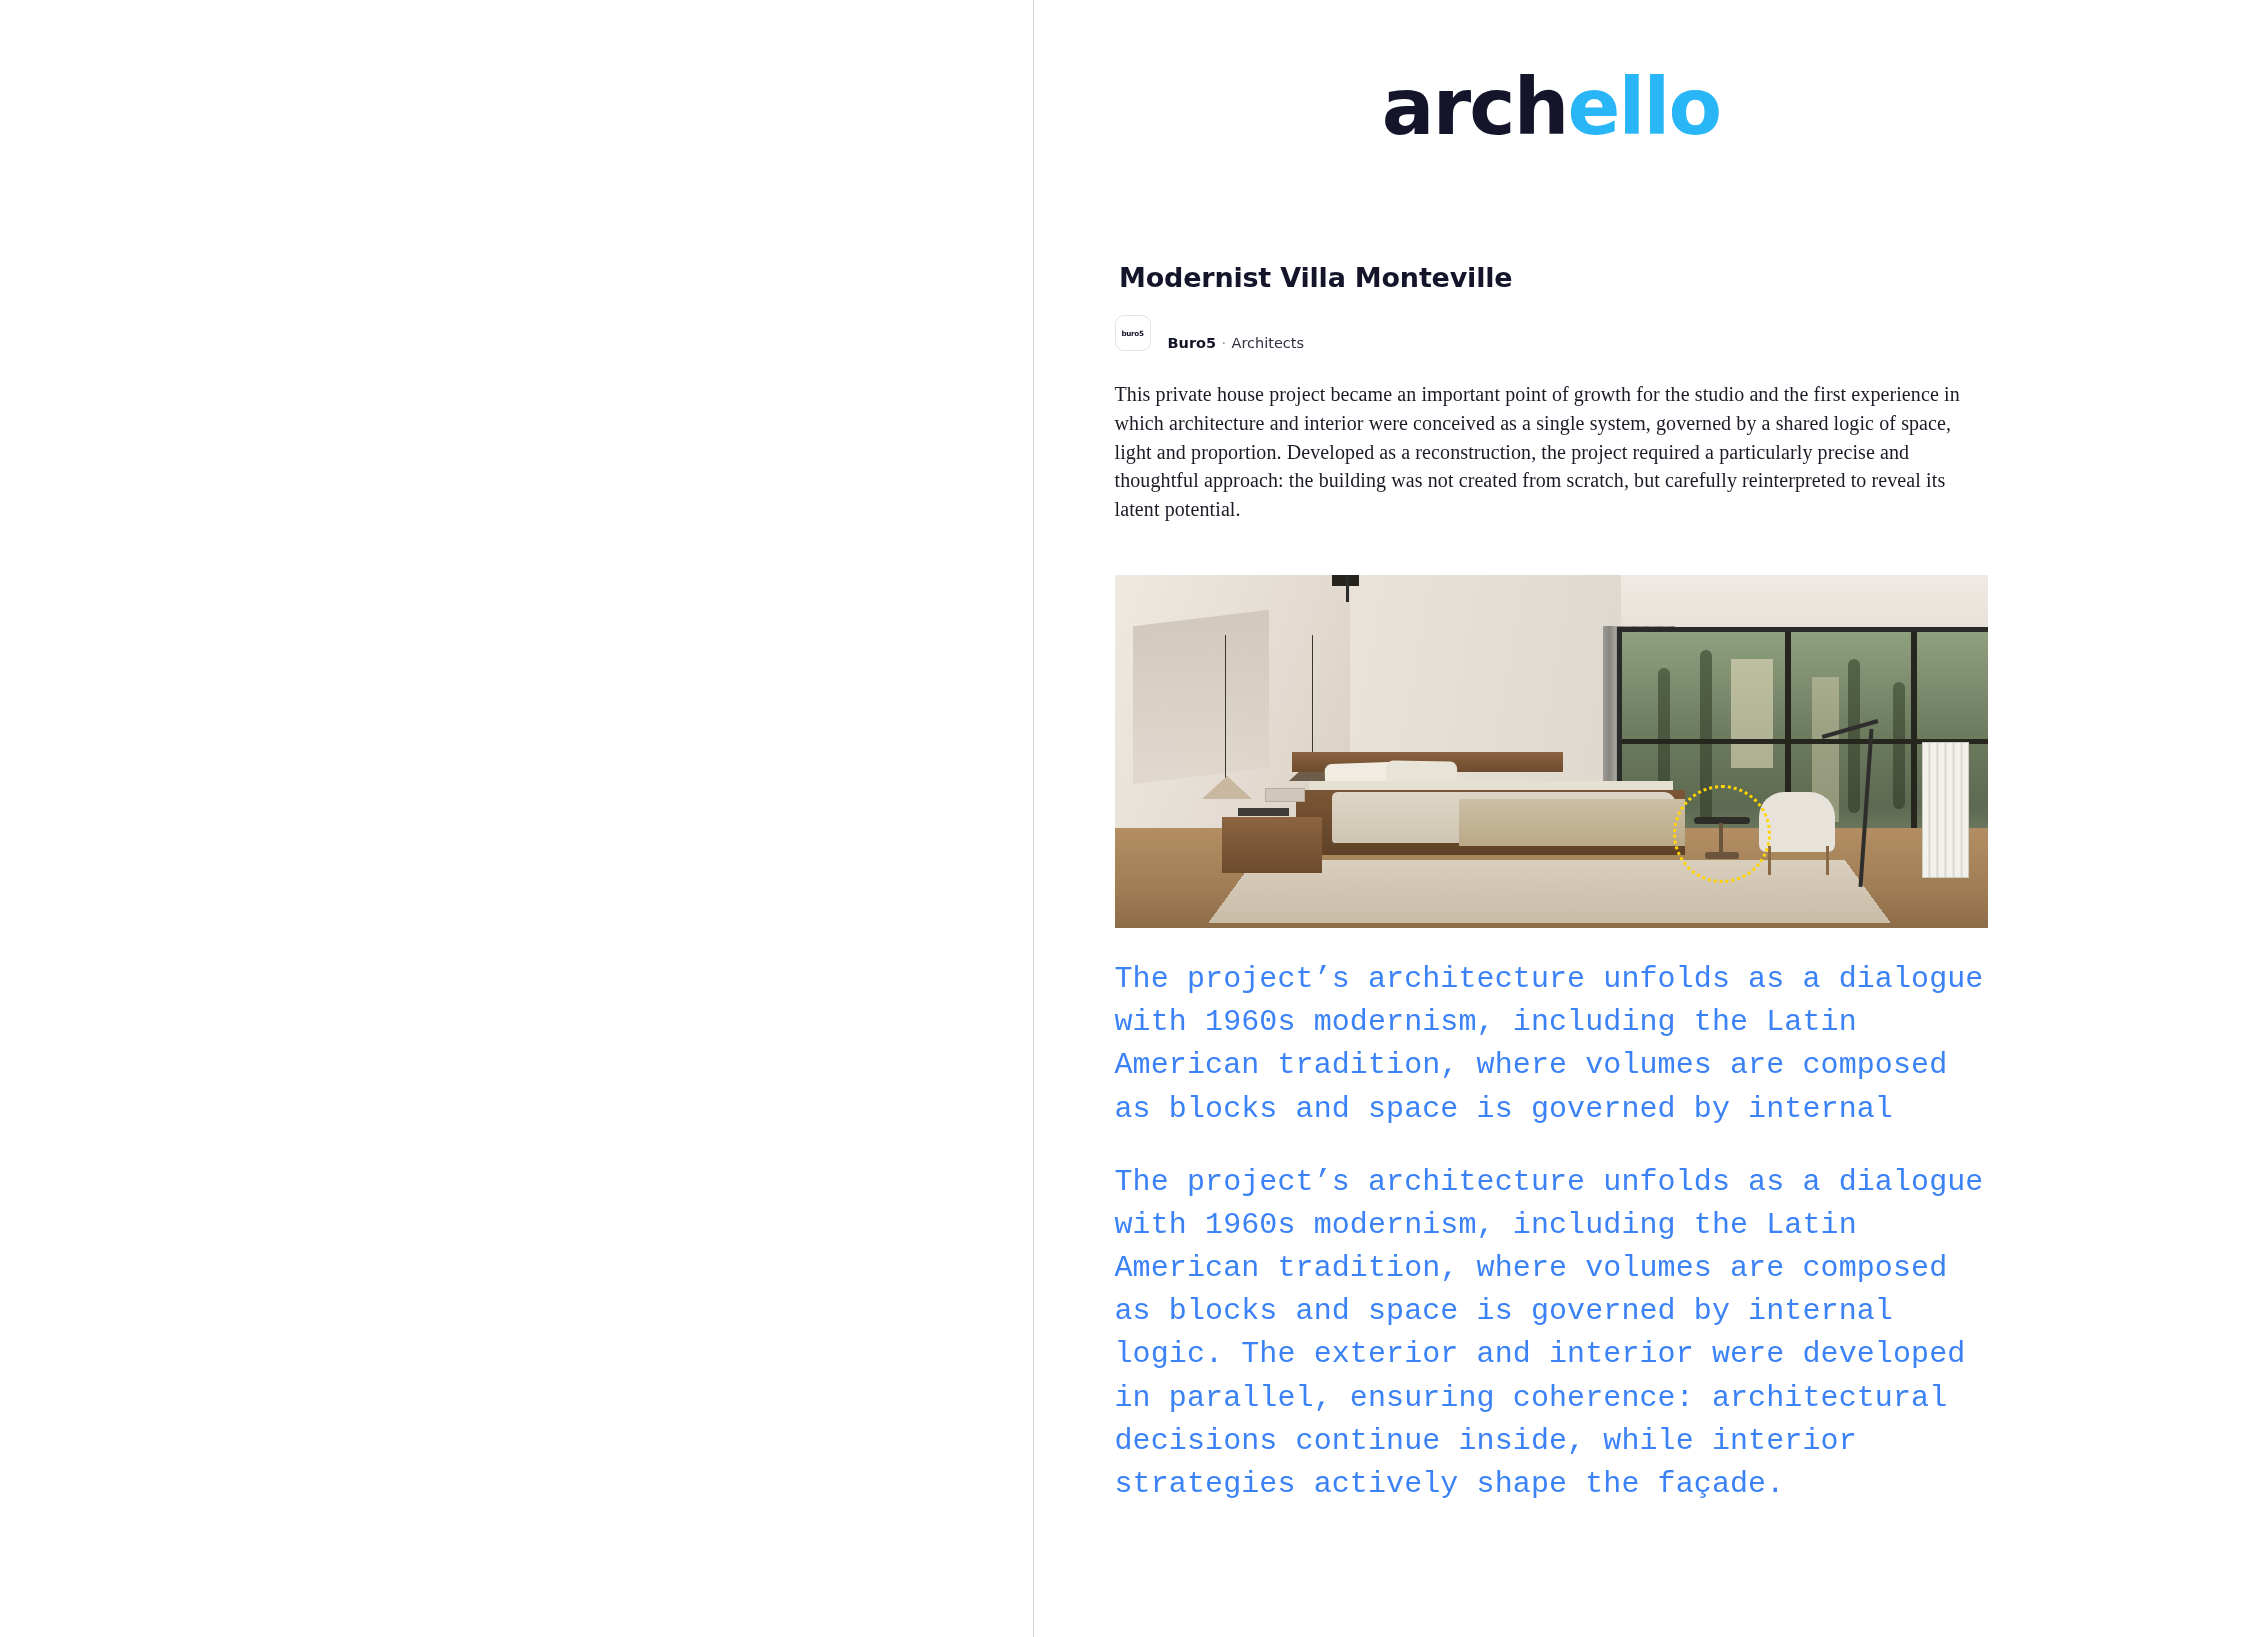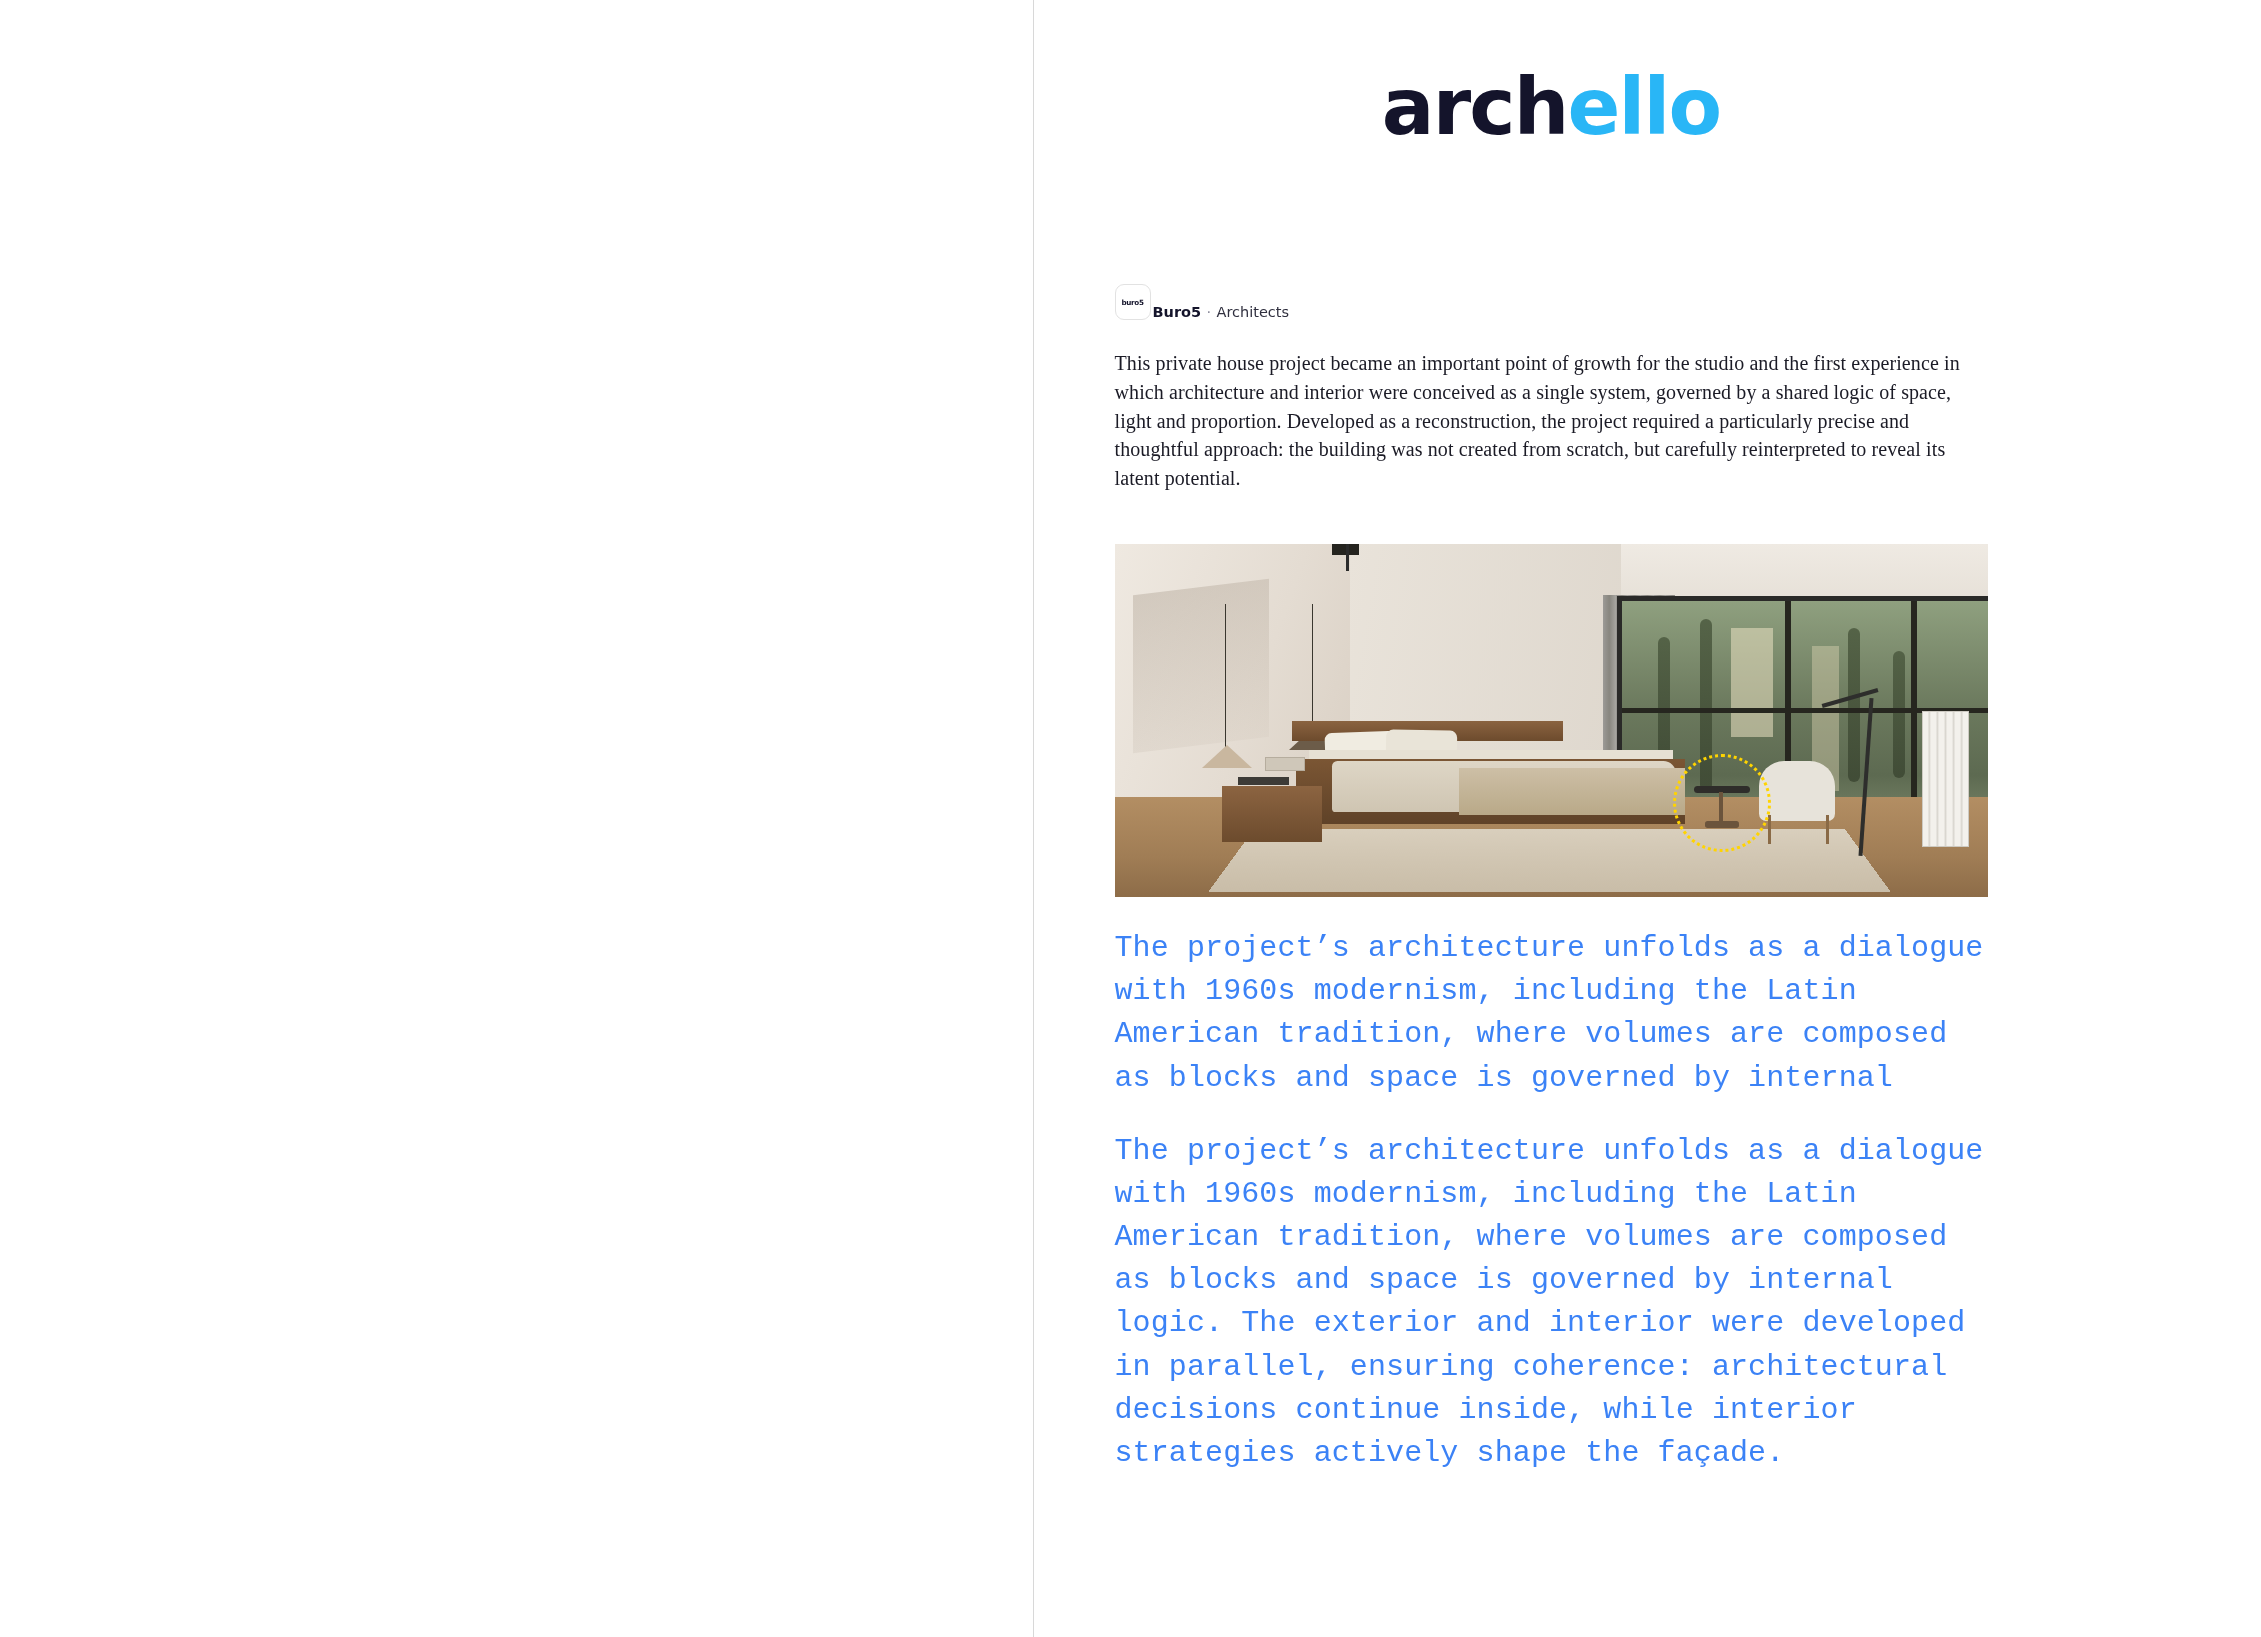--- a/index.html
+++ b/index.html
@@ -84,21 +84,21 @@
     box-sizing: border-box;
   }
   .avatar-mark {
     font-family: "DejaVu Sans", sans-serif;
     font-size: 7.2px;
     font-weight: bold;
     color: #14142b;
     letter-spacing: -0.3px;
   }
   .byline-text {
-    margin-left: 2px;
+    margin-left: 17px;
     font-family: "DejaVu Sans", sans-serif;
     font-size: 14.5px;
     color: #14142b;
   }
   .byline-name { font-weight: bold; }
   .byline-sep { color: #8a8a9a; margin: 0 5.4px; }
   .byline-role { font-weight: normal; color: #30303f; }
 
   .body-text {
     font-family: "Liberation Serif", serif;
@@ -310,20 +310,21 @@
   </div>
 
   <div class="right-pane">
 
     <div class="logo-wrap">
       <div class="logo"><span class="dark">arc</span><span class="dark">h</span><span class="cyan">ello</span></div>
     </div>
 
     <div class="content">
 
+      <h1 class="title">Modernist Villa Monteville</h1>
 
       <div class="byline">
         <div class="avatar">
           <span class="avatar-mark">buro5</span>
         </div>
         <div class="byline-text">
           <span class="byline-name">Buro5</span><span class="byline-sep">·</span><span class="byline-role">Architects</span>
         </div>
       </div>
 

